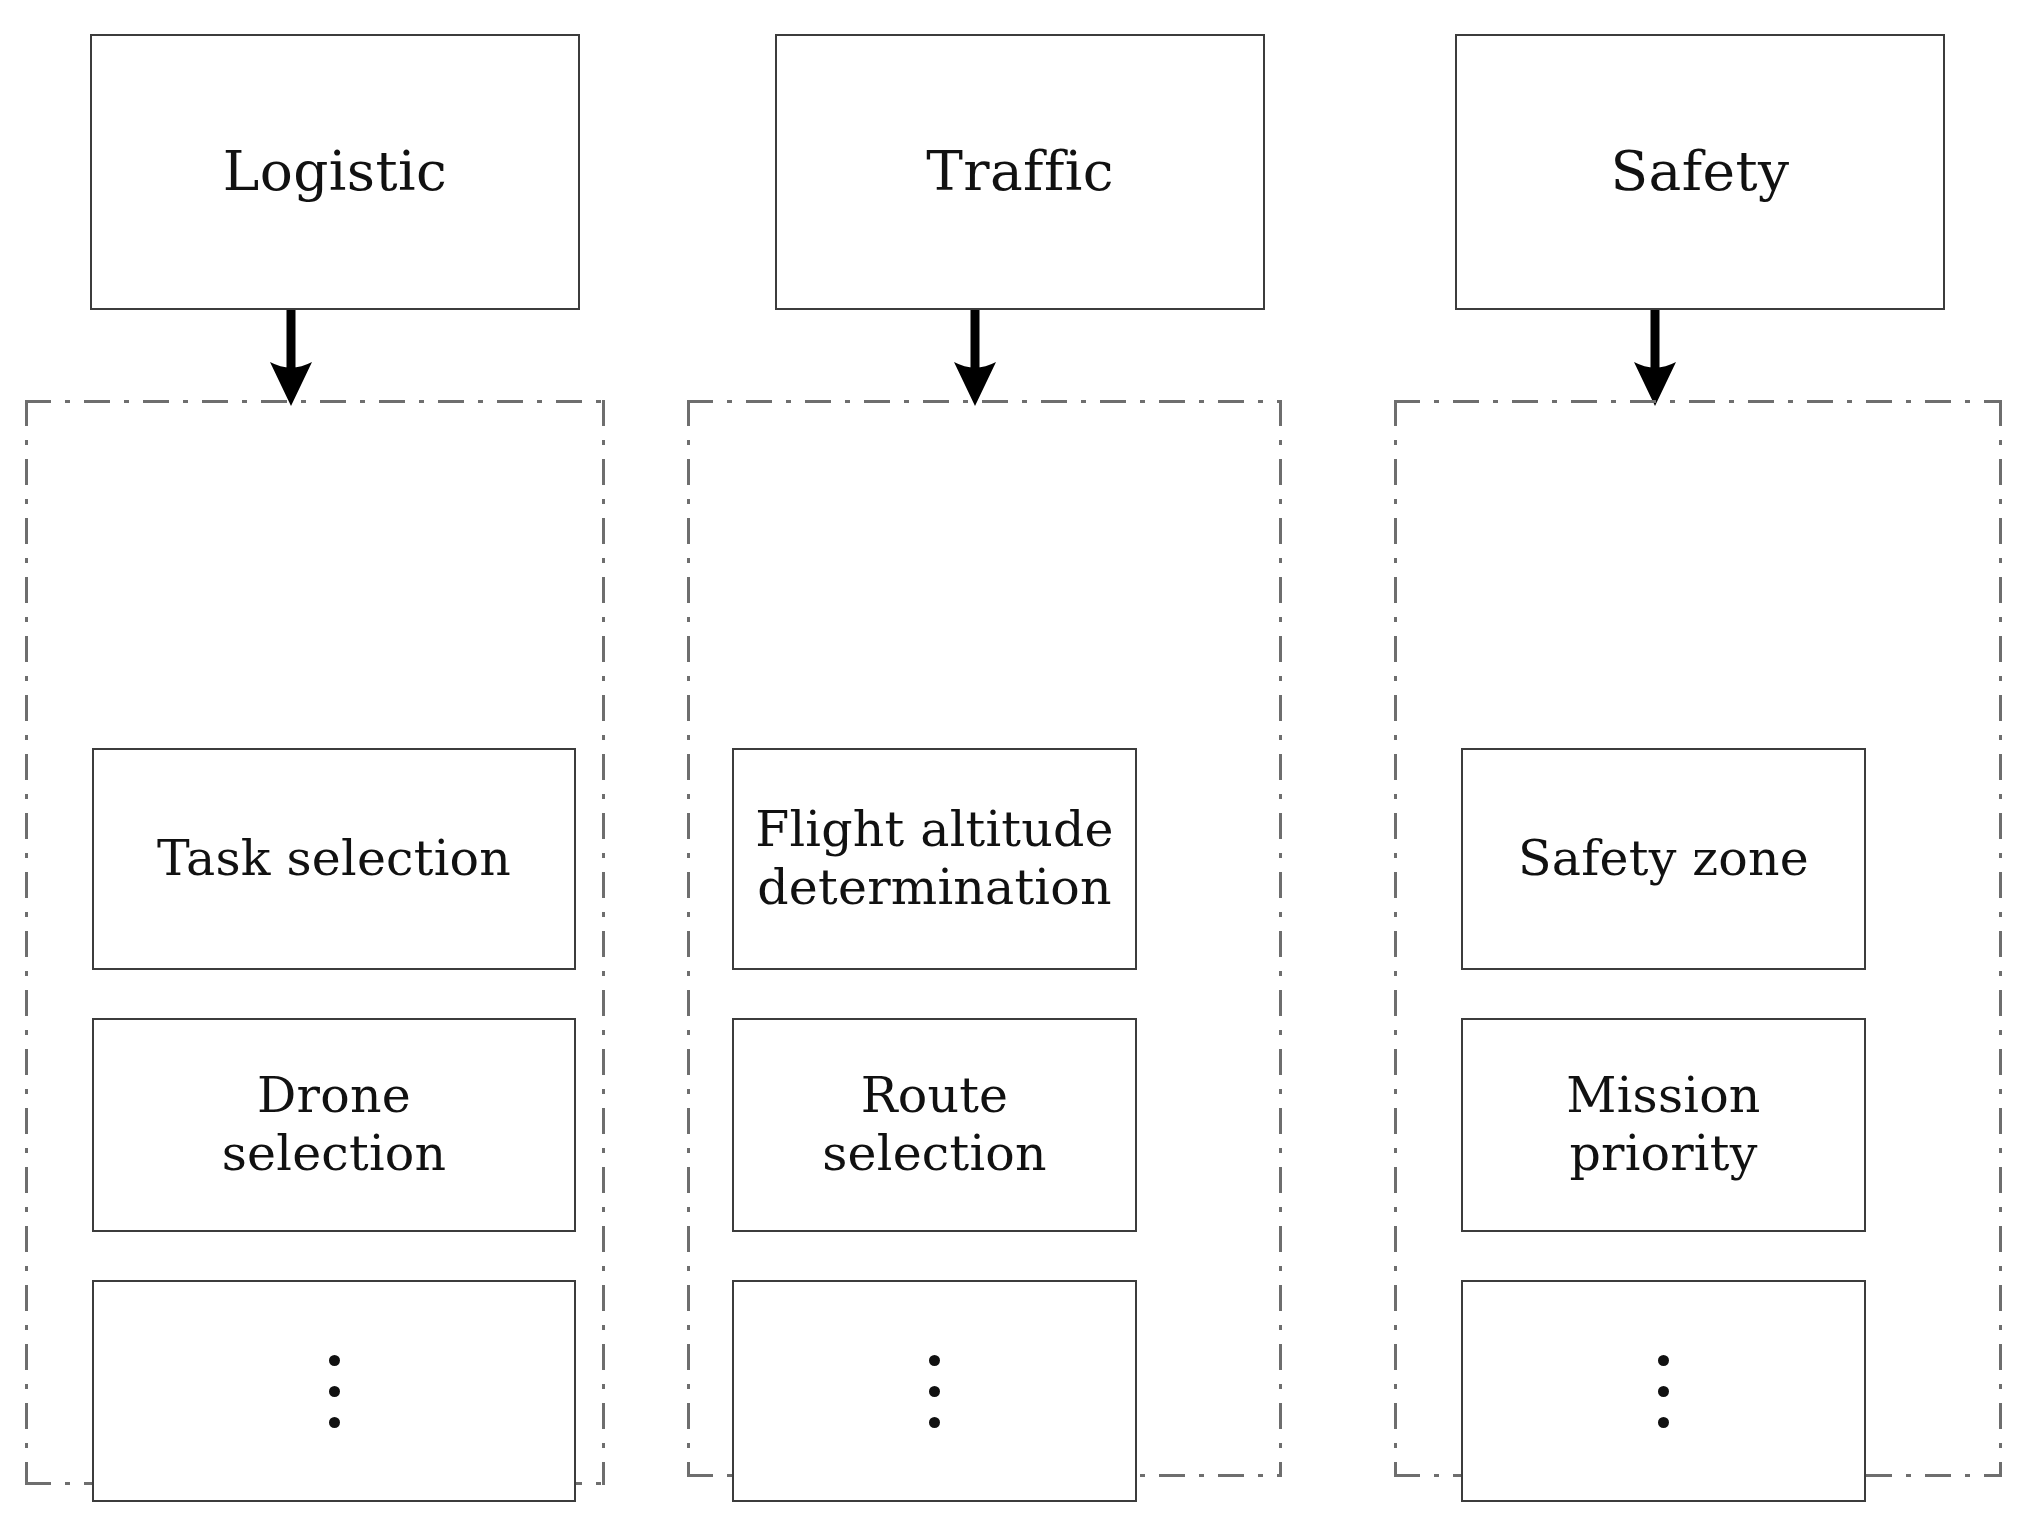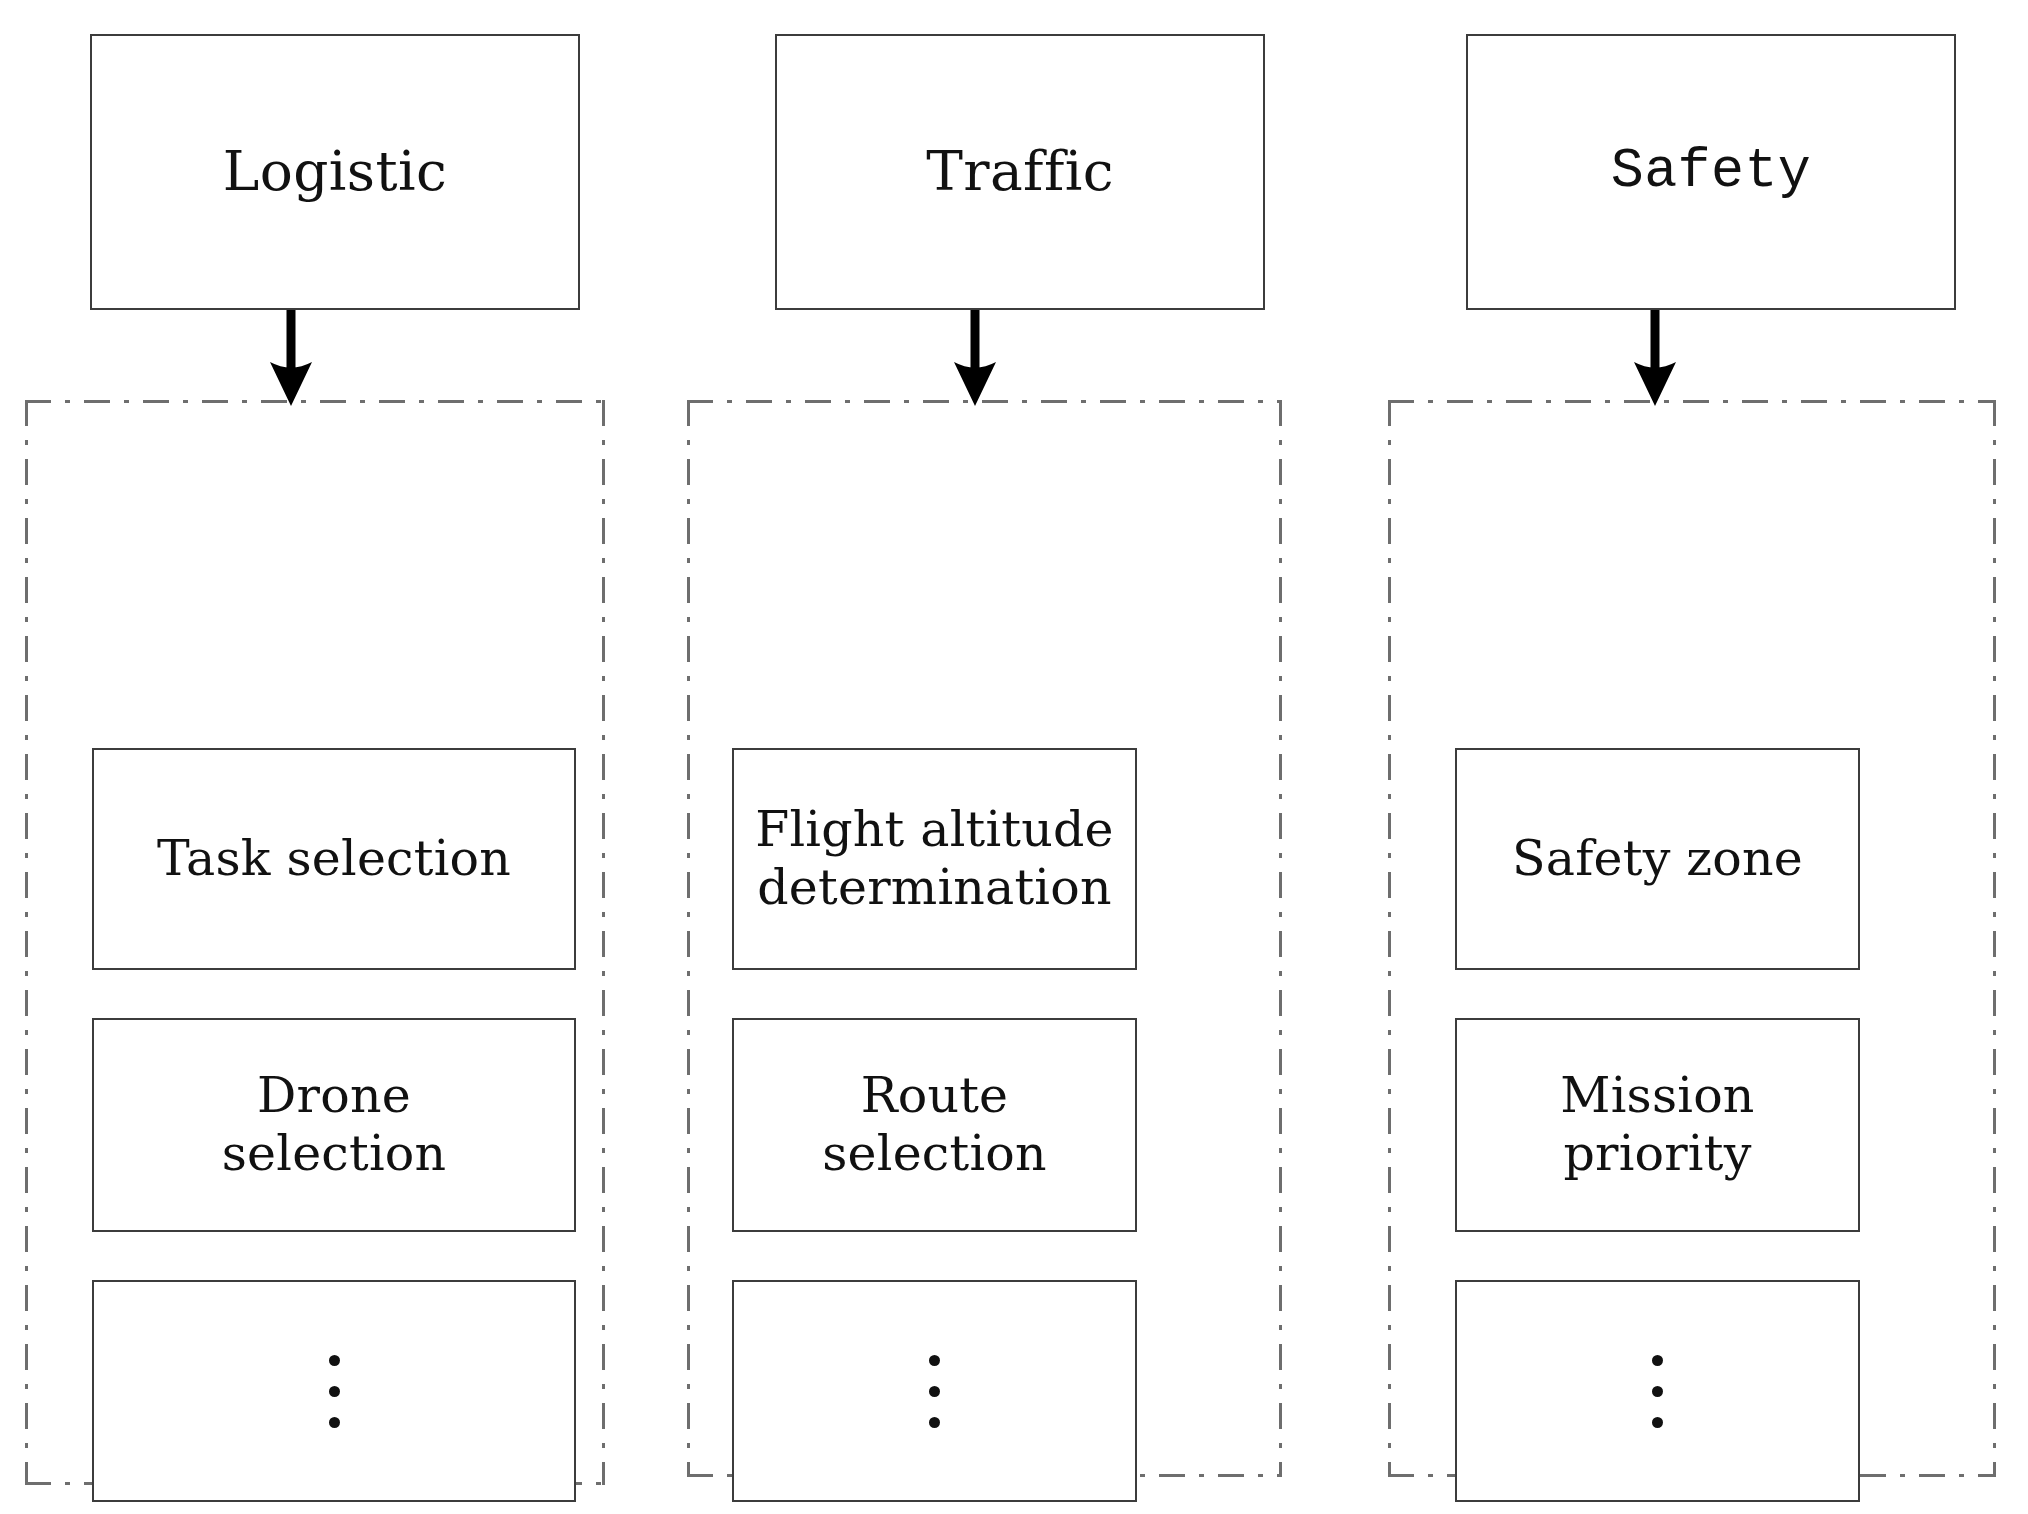--- a/index.html
+++ b/index.html
@@ -145,23 +145,23 @@
     border-radius: 50%;
     background: #111111;
   }
 
   
   .col-2 .group-box { left: 0px;  width: 595px; height: 1077px; }
   .col-2 .item-box  { left: 45px; width: 405px; text-align: center; }
   .col-2 .header-box{ left: 88px; }
   .col-2 .arrow     { left: 243px; }
 
-  .col-3 .group-box { left: 20px; width: 608px; height: 1077px; }
+  .col-3 .group-box { left: 26px; width: 608px; height: 1077px; }
   .col-3 .item-box  { left: 67px; width: 405px; }
-  .col-3 .header-box{ left: 98px; font-family: Liberation Mono, monospace; }
+  .col-3 .header-box{ left: 87px; }
   .col-3 .arrow     { left: 242px; }
 </style>
 </head>
 <body>
 
 <div id="canvas">
 
   <div class="column col-1">
 
     <div class="header-box">

